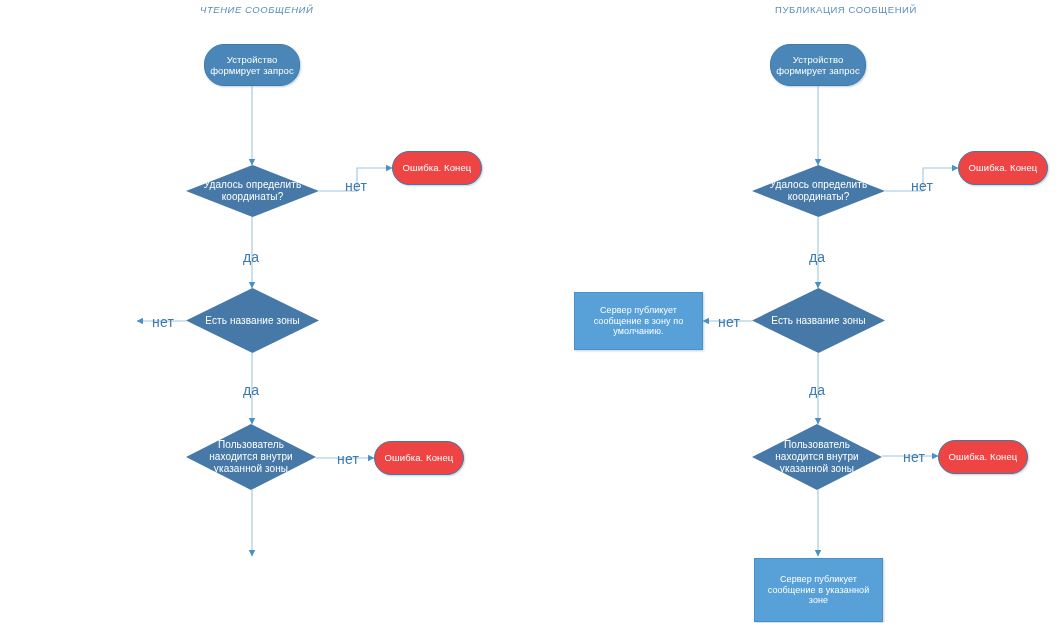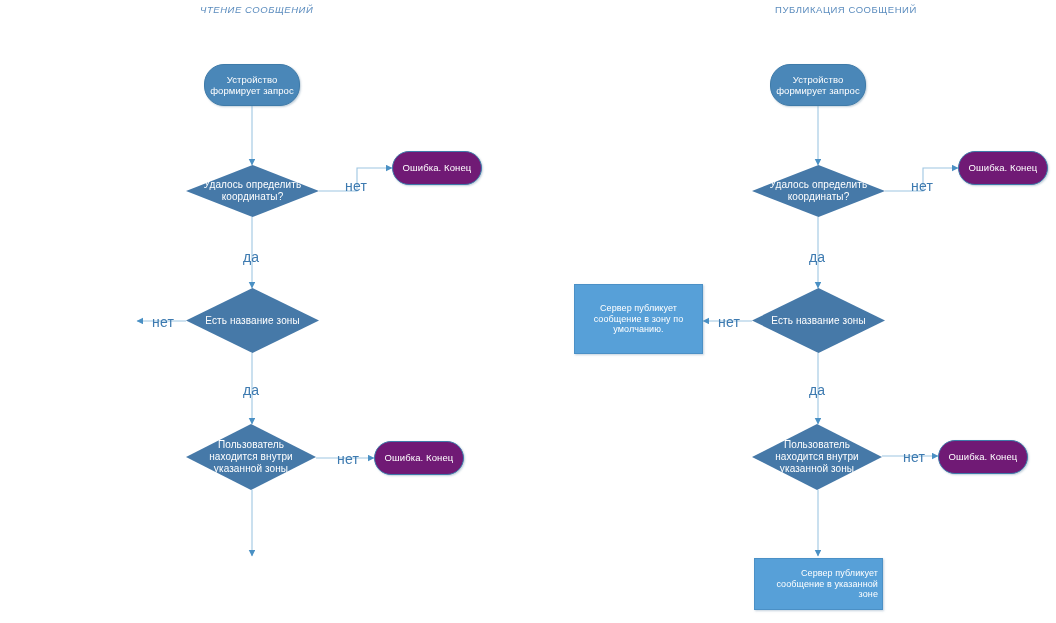--- a/index.html
+++ b/index.html
@@ -38,33 +38,32 @@
     position:absolute;
     color:#5b8cbe;
     font-size:9.5px;
     letter-spacing:.55px;
     white-space:nowrap;
     font-weight:400;
   }
 
   
   .terminator{
-    background:#701a75;
+    background:#ef4444;
     border:1px solid #3f7ba9;
     border-radius:17px;
     font-size:9.5px;
     box-shadow:1px 1px 2px rgba(120,150,175,.45);
   }
   .start{
     background:#4a87b8;
     border:1px solid #3f7ba9;
     border-radius:20px;
     font-size:9.5px;
     box-shadow:1px 1px 2px rgba(120,150,175,.45);
-    margin-top:20px;
   }
 
   
   .process{
     background:#57a0d8;
     border:1px solid #4b90c6;
     font-size:9px;
     box-shadow:1px 1px 2px rgba(140,165,190,.5);
   }
 
@@ -180,34 +179,34 @@
 
   <div class="node terminator" style="left:958px;top:151px;width:90px;height:34px;">
     <span>Ошибка. Конец</span>
   </div>
 
   <div class="node decision" style="left:752px;top:288px;width:133px;height:65px;">
     <i class="dia"></i>
     <span>Есть название зоны</span>
   </div>
 
-  <div class="node process" style="left:574px;top:284px;width:129px;height:70px;">
+  <div class="node process" style="left:574px;top:292px;width:129px;height:58px;">
     <span>Сервер публикует сообщение в зону по умолчанию.</span>
   </div>
 
   <div class="node decision" style="left:752px;top:424px;width:130px;height:66px;">
     <i class="dia"></i>
     <span>Пользователь находится внутри указанной зоны</span>
   </div>
 
   <div class="node terminator" style="left:938px;top:440px;width:90px;height:34px;">
     <span>Ошибка. Конец</span>
   </div>
 
-  <div class="node process" style="left:754px;top:558px;width:129px;height:52px;text-align:right;">
+  <div class="node process" style="left:754px;top:558px;width:129px;height:64px;">
     <span>Сервер публикует сообщение в указанной зоне</span>
   </div>
 
   <div class="edge-label" style="left:911px;top:178px;">нет</div>
   <div class="edge-label" style="left:809px;top:249px;">да</div>
   <div class="edge-label" style="left:718px;top:314px;">нет</div>
   <div class="edge-label" style="left:809px;top:382px;">да</div>
   <div class="edge-label" style="left:903px;top:449px;">нет</div>
 
 </div>

